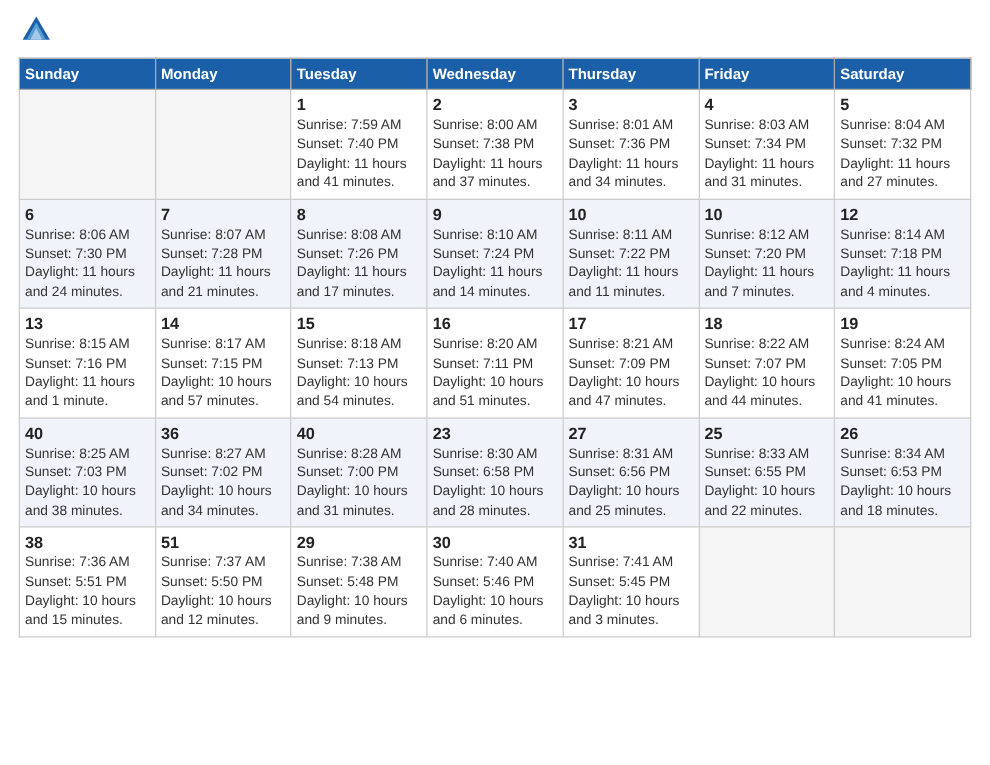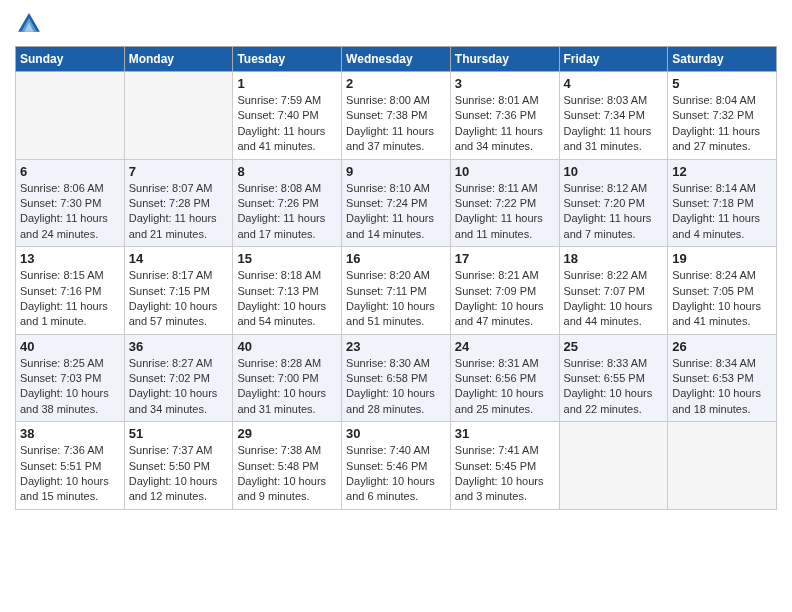--- a/index.html
+++ b/index.html
@@ -217,21 +217,21 @@
           </td>
           <td>
             <span class="day-number">40</span>
             <div class="day-info">Sunrise: 8:28 AM<br>Sunset: 7:00 PM<br>Daylight: 10 hours and 31 minutes.</div>
           </td>
           <td>
             <span class="day-number">23</span>
             <div class="day-info">Sunrise: 8:30 AM<br>Sunset: 6:58 PM<br>Daylight: 10 hours and 28 minutes.</div>
           </td>
           <td>
-            <span class="day-number">24</span>
+            <span class="day-number">27</span>
             <div class="day-info">Sunrise: 8:31 AM<br>Sunset: 6:56 PM<br>Daylight: 10 hours and 25 minutes.</div>
           </td>
           <td>
             <span class="day-number">25</span>
             <div class="day-info">Sunrise: 8:33 AM<br>Sunset: 6:55 PM<br>Daylight: 10 hours and 22 minutes.</div>
           </td>
           <td>
             <span class="day-number">26</span>
             <div class="day-info">Sunrise: 8:34 AM<br>Sunset: 6:53 PM<br>Daylight: 10 hours and 18 minutes.</div>
           </td>

